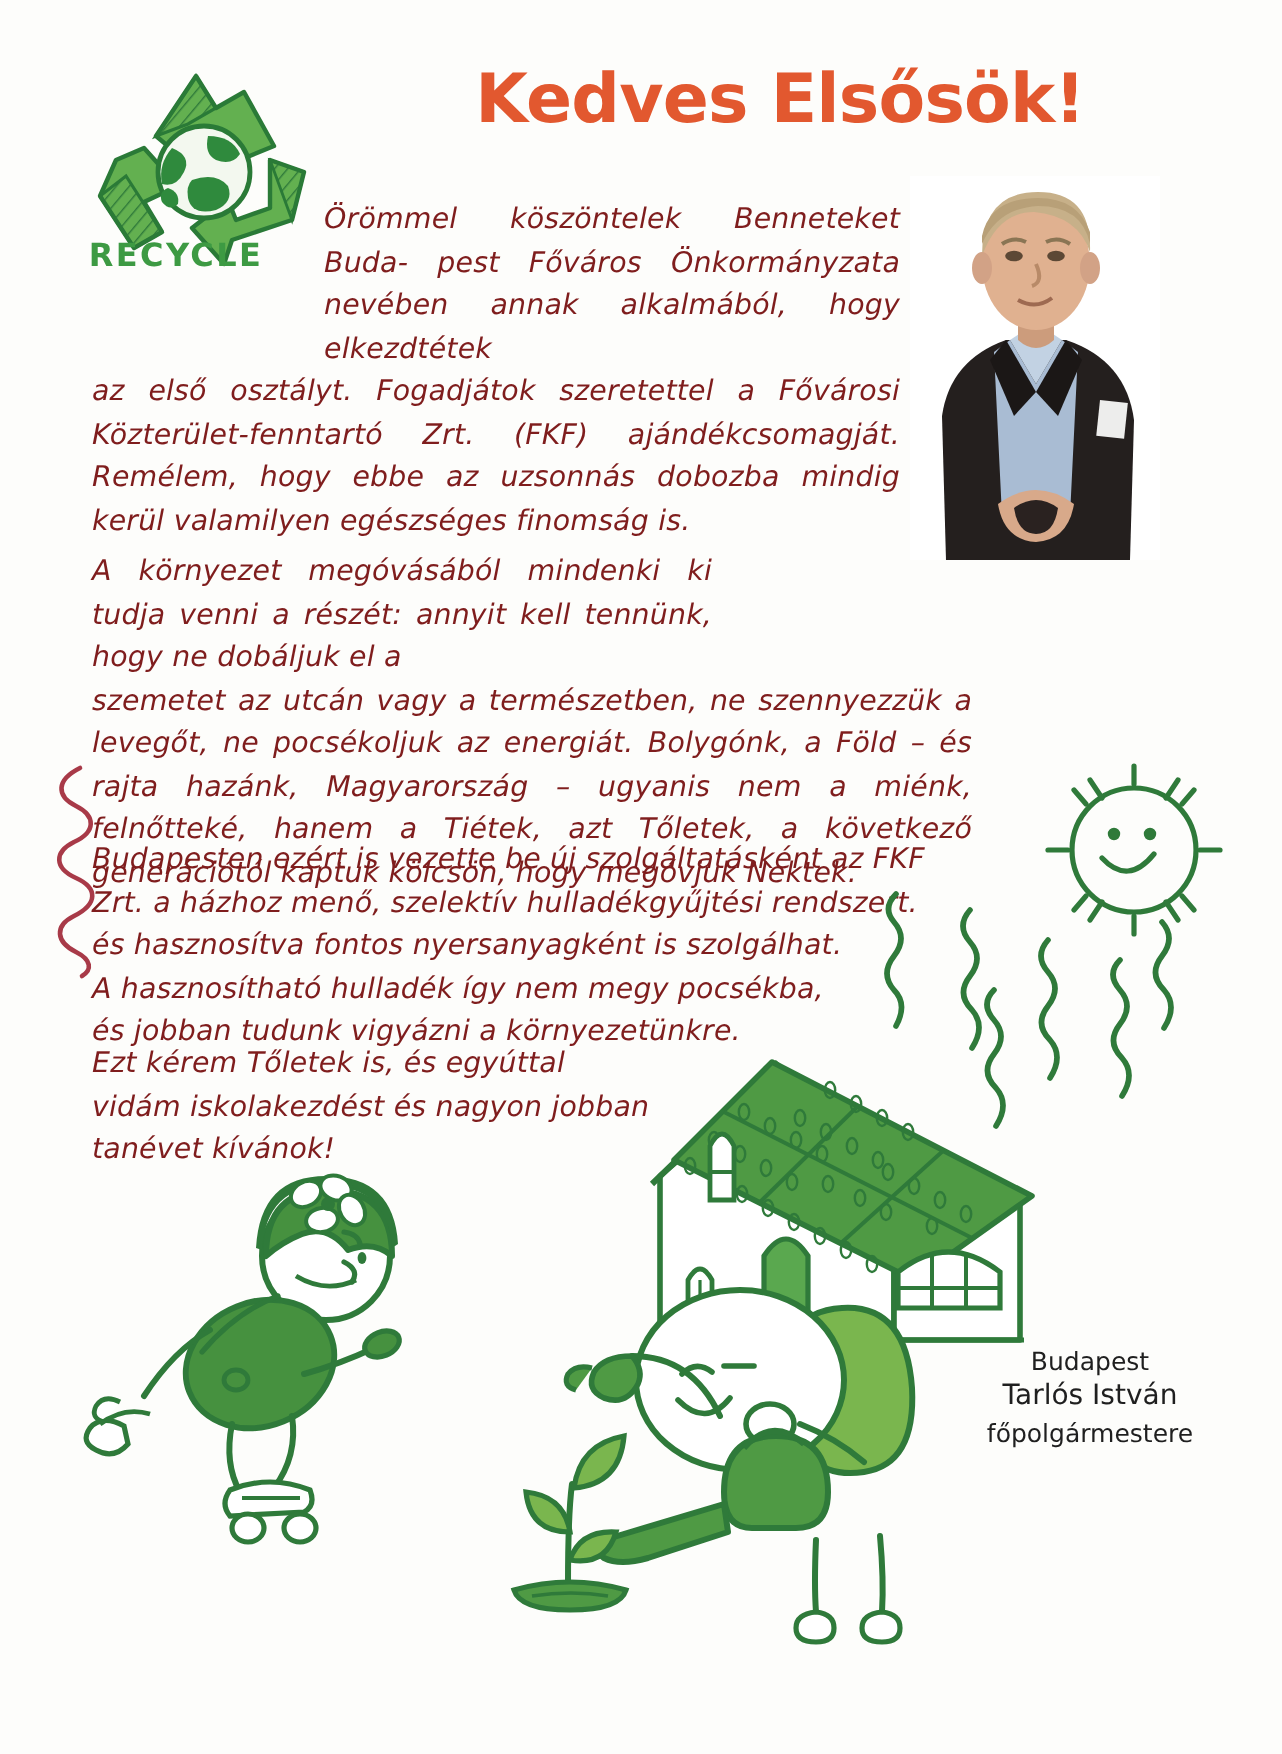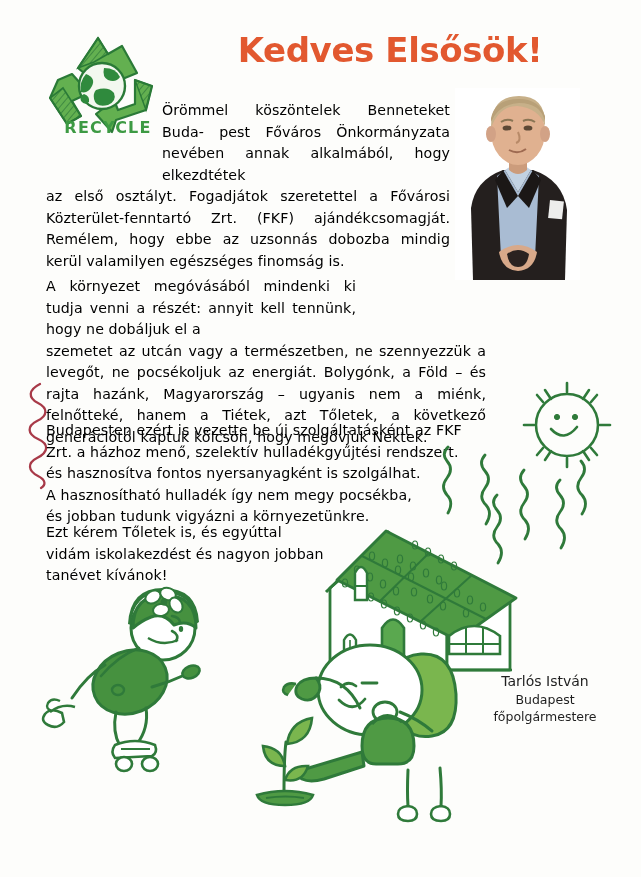--- a/index.html
+++ b/index.html
@@ -19,21 +19,21 @@
   
   #recycle-logo {
     position: absolute;
     left: 34px;
     top: 28px;
     width: 140px;
     height: 120px;
   }
   #recycle-label {
     position: absolute;
-    left: 38px;
+    left: 18px;
     top: 118px;
     width: 140px;
     text-align: center;
     font-family: "DejaVu Sans", "Liberation Sans", sans-serif;
     font-size: 16px;
     font-weight: bold;
     letter-spacing: 1.2px;
     color: #3d9a43;
   }
 
@@ -63,24 +63,25 @@
     background: #ffffff;
   }
   #portrait svg { display:block; }
 
   
   .para {
     position: absolute;
     font-family: "DejaVu Sans", "Liberation Sans", sans-serif;
     font-size: 14.2px;
     line-height: 21.5px;
-    color: #000000;
+    color: #7f1d1d;
     text-align: justify;
     text-justify: inter-word;
     letter-spacing: 0.1px;
+    font-style: italic;
   }
 
   #para1 {
     left: 46px;
     top: 100px;
     width: 404px;
   }
   #para1 .first-lines {
     display: block;
     padding-left: 116px;
@@ -252,22 +253,22 @@
     <span class="jline">és jobban tudunk vigyázni a környezetünkre.</span>
   </div>
 
   <div class="para" id="para4">
     <span class="jline">Ezt kérem Tőletek is, és egyúttal</span>
     <span class="jline">vidám iskolakezdést és nagyon jobban</span>
     <span class="jline">tanévet kívánok!</span>
   </div>
 
   <div id="signature">
+    <div id="sig-city">Budapest</div>
     <div id="sig-name">Tarlós István</div>
-    <div id="sig-city">Budapest</div>
     <div id="sig-role">főpolgármestere</div>
   </div>
 
   <svg id="artwork" viewBox="0 0 641 877" width="641" height="877">
 
     <g stroke="#2f7a3a" fill="none" stroke-width="2.6" stroke-linecap="round">
       <circle cx="567" cy="425" r="31"></circle>
       <line x1="567" y1="383" x2="567" y2="392"></line>
       <line x1="537" y1="395" x2="543" y2="402"></line>
       <line x1="597" y1="395" x2="591" y2="402"></line>

